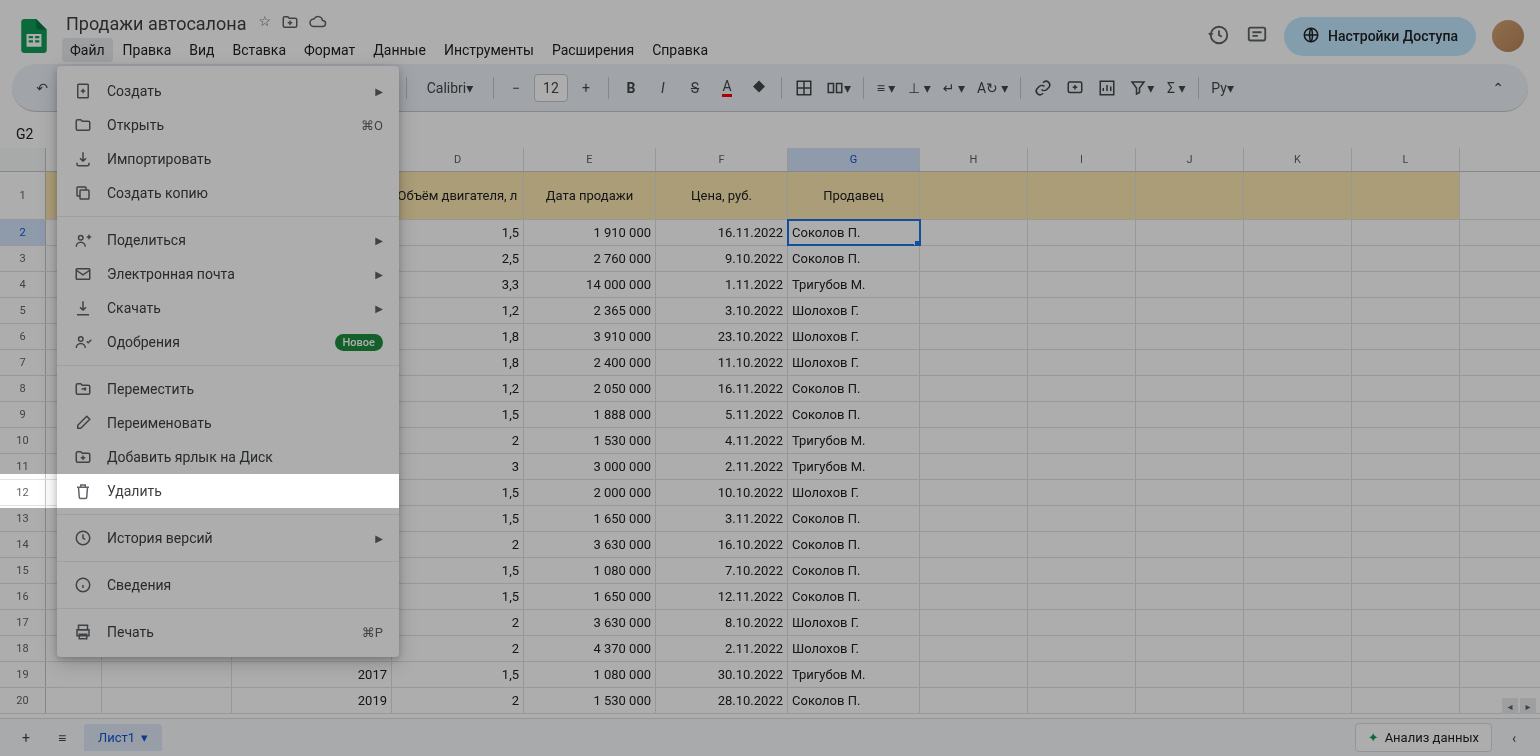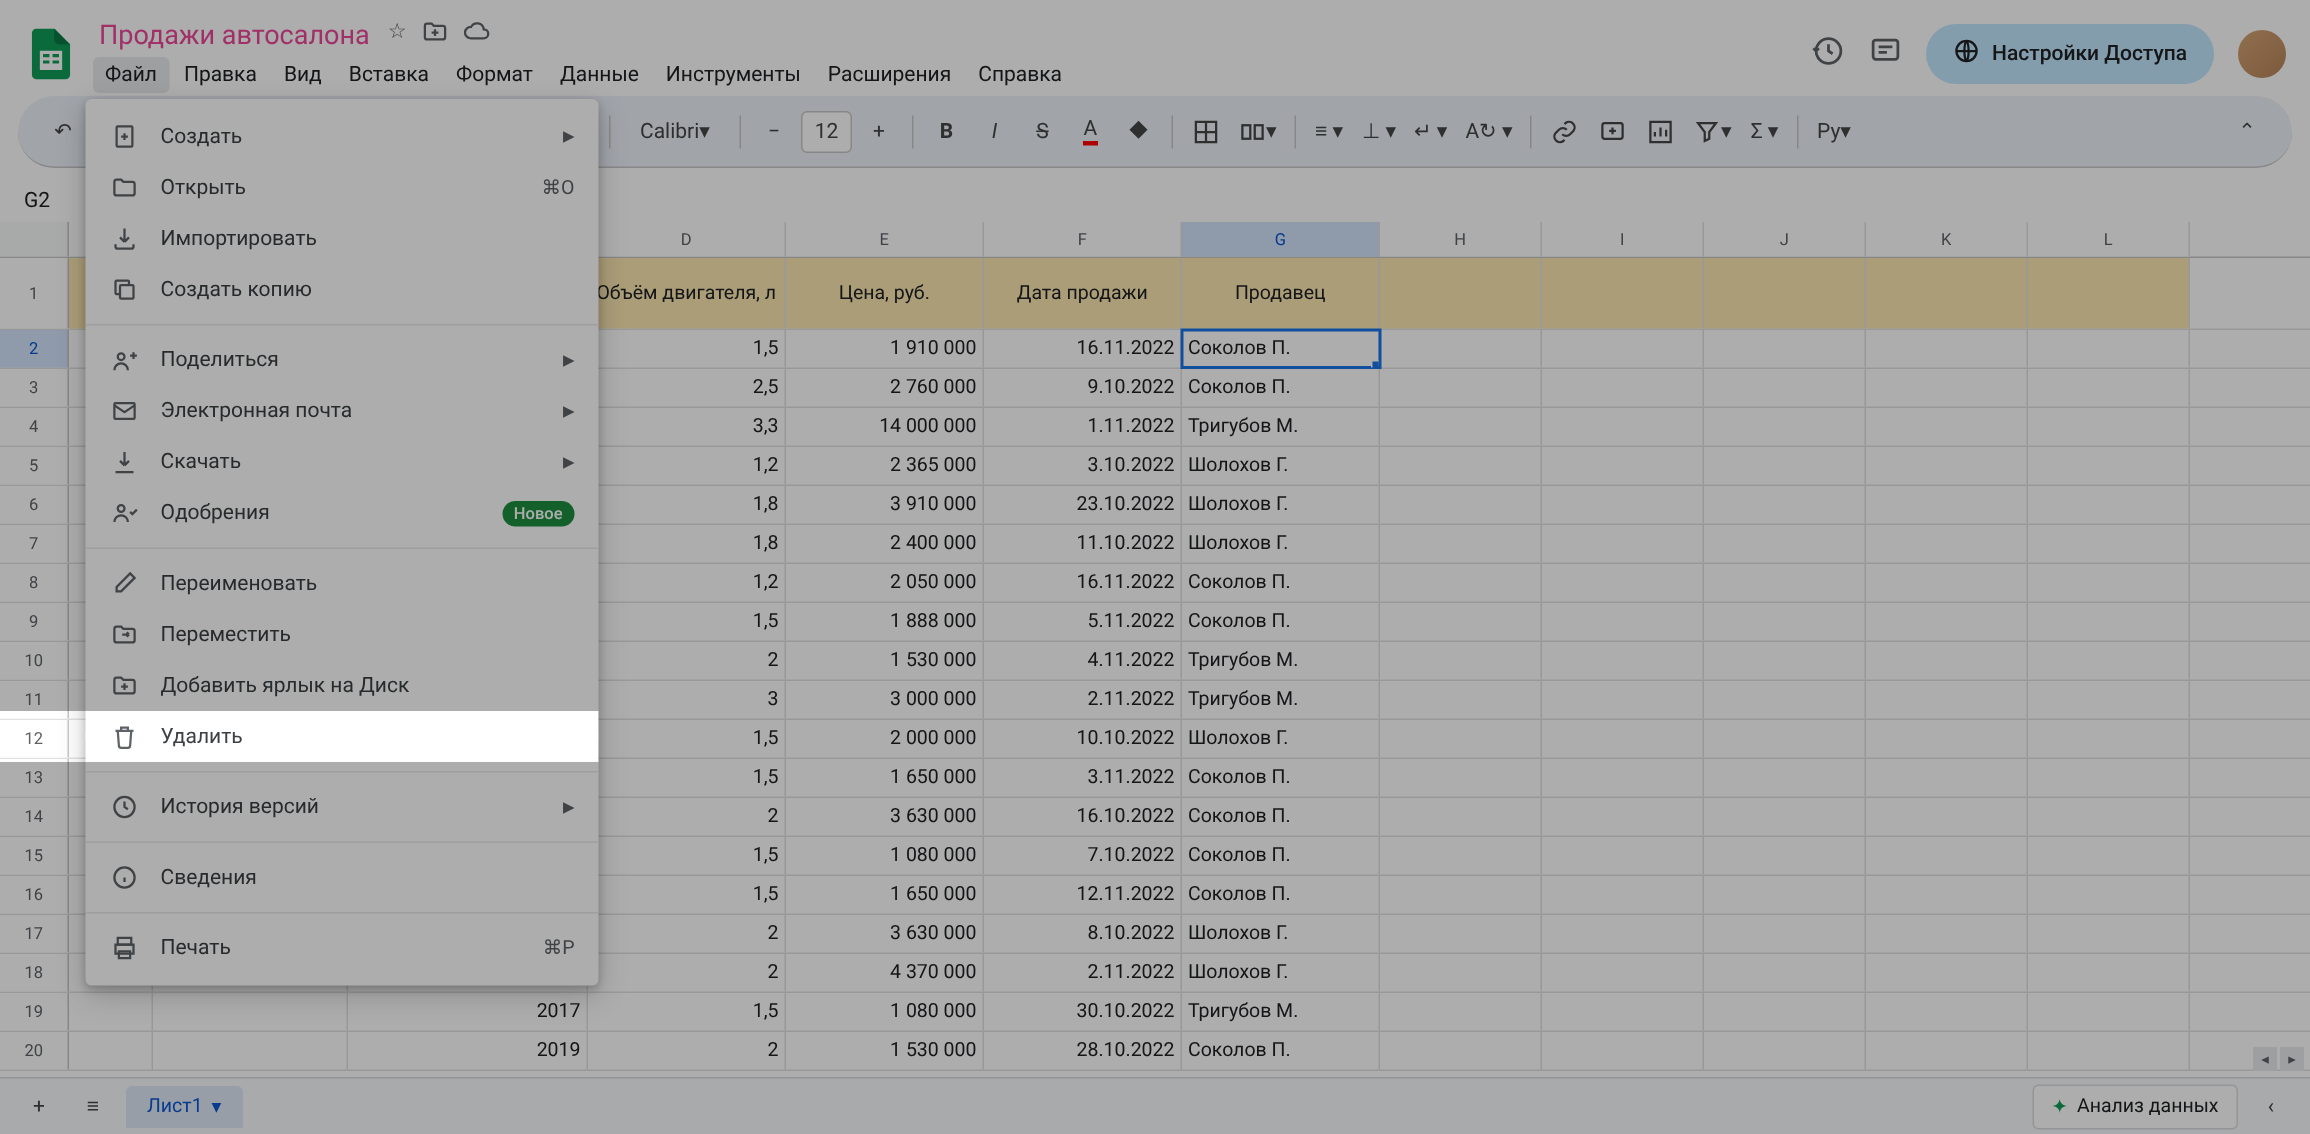--- a/index.html
+++ b/index.html
@@ -3,21 +3,21 @@
 <meta charset="utf-8">
 <style>
 * { margin: 0; padding: 0; box-sizing: border-box; }
 body { font-family: 'Google Sans', Roboto, Arial, sans-serif; font-size: 14px; color: #202124; background: #fff; overflow: hidden; width: 1540px; height: 756px; position: relative; }
 
 .header { display: flex; align-items: center; padding: 8px 16px 0 16px; height: 64px; }
 .logo { width: 36px; height: 36px; margin-right: 10px; display: flex; align-items: center; justify-content: center; }
 .logo svg { width: 26px; height: 34px; }
 .title-area { flex: 1; display: flex; flex-direction: column; }
 .title-row { display: flex; align-items: center; gap: 8px; }
-.doc-title { font-size: 18px; color: #ec4899; padding: 2px 4px; }
+.doc-title { font-size: 18px; color: #404040; padding: 2px 4px; }
 .title-icons { display: flex; gap: 10px; color: #5f6368; }
 .title-icons .ic { cursor: pointer; }
 .menu-bar { display: flex; gap: 2px; margin-top: 2px; }
 .menu-item { padding: 4px 8px; border-radius: 4px; color: #202124; font-size: 14px; cursor: pointer; }
 .menu-item.active { background: #e8eaed; }
 .header-right { display: flex; align-items: center; gap: 16px; }
 .header-right .ic { color: #5f6368; cursor: pointer; }
 .share-btn { display: flex; align-items: center; gap: 8px; background: #c2e7ff; padding: 9px 18px; border-radius: 24px; font-size: 14px; font-weight: 500; cursor: pointer; }
 .avatar { width: 32px; height: 32px; border-radius: 50%; background: linear-gradient(135deg, #d4a574, #b8845a); }
 
@@ -237,22 +237,22 @@
       <div class="col-h" style="width: 108px;">K</div>
       <div class="col-h" style="width: 108px;">L</div>
     </div>
   <div class="rows" id="rows-container">
     <div class="row header-row" id="header-row">
       <div class="row-h">1</div>
     <div class="cell hdr" style="width: 56px;"></div>
         <div class="cell hdr" style="width: 130px;"></div>
         <div class="cell hdr" style="width: 160px;">...ска</div>
         <div class="cell hdr" style="width: 132px;">Объём двигателя, л</div>
+        <div class="cell hdr" style="width: 132px;">Дата продажи</div>
         <div class="cell hdr" style="width: 132px;">Цена, руб.</div>
-        <div class="cell hdr" style="width: 132px;">Дата продажи</div>
         <div class="cell hdr" style="width: 132px;">Продавец</div>
         <div class="cell hdr" style="width: 108px;"></div>
         <div class="cell hdr" style="width: 108px;"></div>
         <div class="cell hdr" style="width: 108px;"></div>
         <div class="cell hdr" style="width: 108px;"></div>
         <div class="cell hdr" style="width: 108px;"></div>
       </div>
   <div class="row">
         <div class="row-h sel">2</div>
         <div class="cell" style="width: 56px;"></div>
@@ -636,33 +636,33 @@
           <path d="M3 20a6 6 0 0112 0M17 11l2 2 4-4"></path>
         </svg>
       </span>
       <span class="dd-label">Одобрения</span>
       <span class="badge">Новое</span>
     </div>
     <div class="dd-sep"></div>
     <div class="dd-item" style="">
       <span class="dd-icon">
         <svg width="18" height="18" viewBox="0 0 24 24" fill="none" stroke="currentColor" stroke-width="2">
-          <path d="M17 3l4 4-12 12H5v-4L17 3z"></path>
-        </svg>
-      </span>
-      <span class="dd-label">Переименовать</span>
-    </div>
-    <div class="dd-item" style="">
-      <span class="dd-icon">
-        <svg width="18" height="18" viewBox="0 0 24 24" fill="none" stroke="currentColor" stroke-width="2">
           <path d="M3 7a2 2 0 012-2h4l2 2h8a2 2 0 012 2v8a2 2 0 01-2 2H5a2 2 0 01-2-2V7z"></path>
           <path d="M10 12h6m0 0l-2-2m2 2l-2 2"></path>
         </svg>
       </span>
       <span class="dd-label">Переместить</span>
+    </div>
+    <div class="dd-item" style="">
+      <span class="dd-icon">
+        <svg width="18" height="18" viewBox="0 0 24 24" fill="none" stroke="currentColor" stroke-width="2">
+          <path d="M17 3l4 4-12 12H5v-4L17 3z"></path>
+        </svg>
+      </span>
+      <span class="dd-label">Переименовать</span>
     </div>
     <div class="dd-item" style="">
       <span class="dd-icon">
         <svg width="18" height="18" viewBox="0 0 24 24" fill="none" stroke="currentColor" stroke-width="2">
           <path d="M3 7a2 2 0 012-2h4l2 2h8a2 2 0 012 2v8a2 2 0 01-2 2H5a2 2 0 01-2-2V7z"></path>
           <path d="M12 10v6m-3-3h6"></path>
         </svg>
       </span>
       <span class="dd-label">Добавить ярлык на Диск</span>
     </div>

